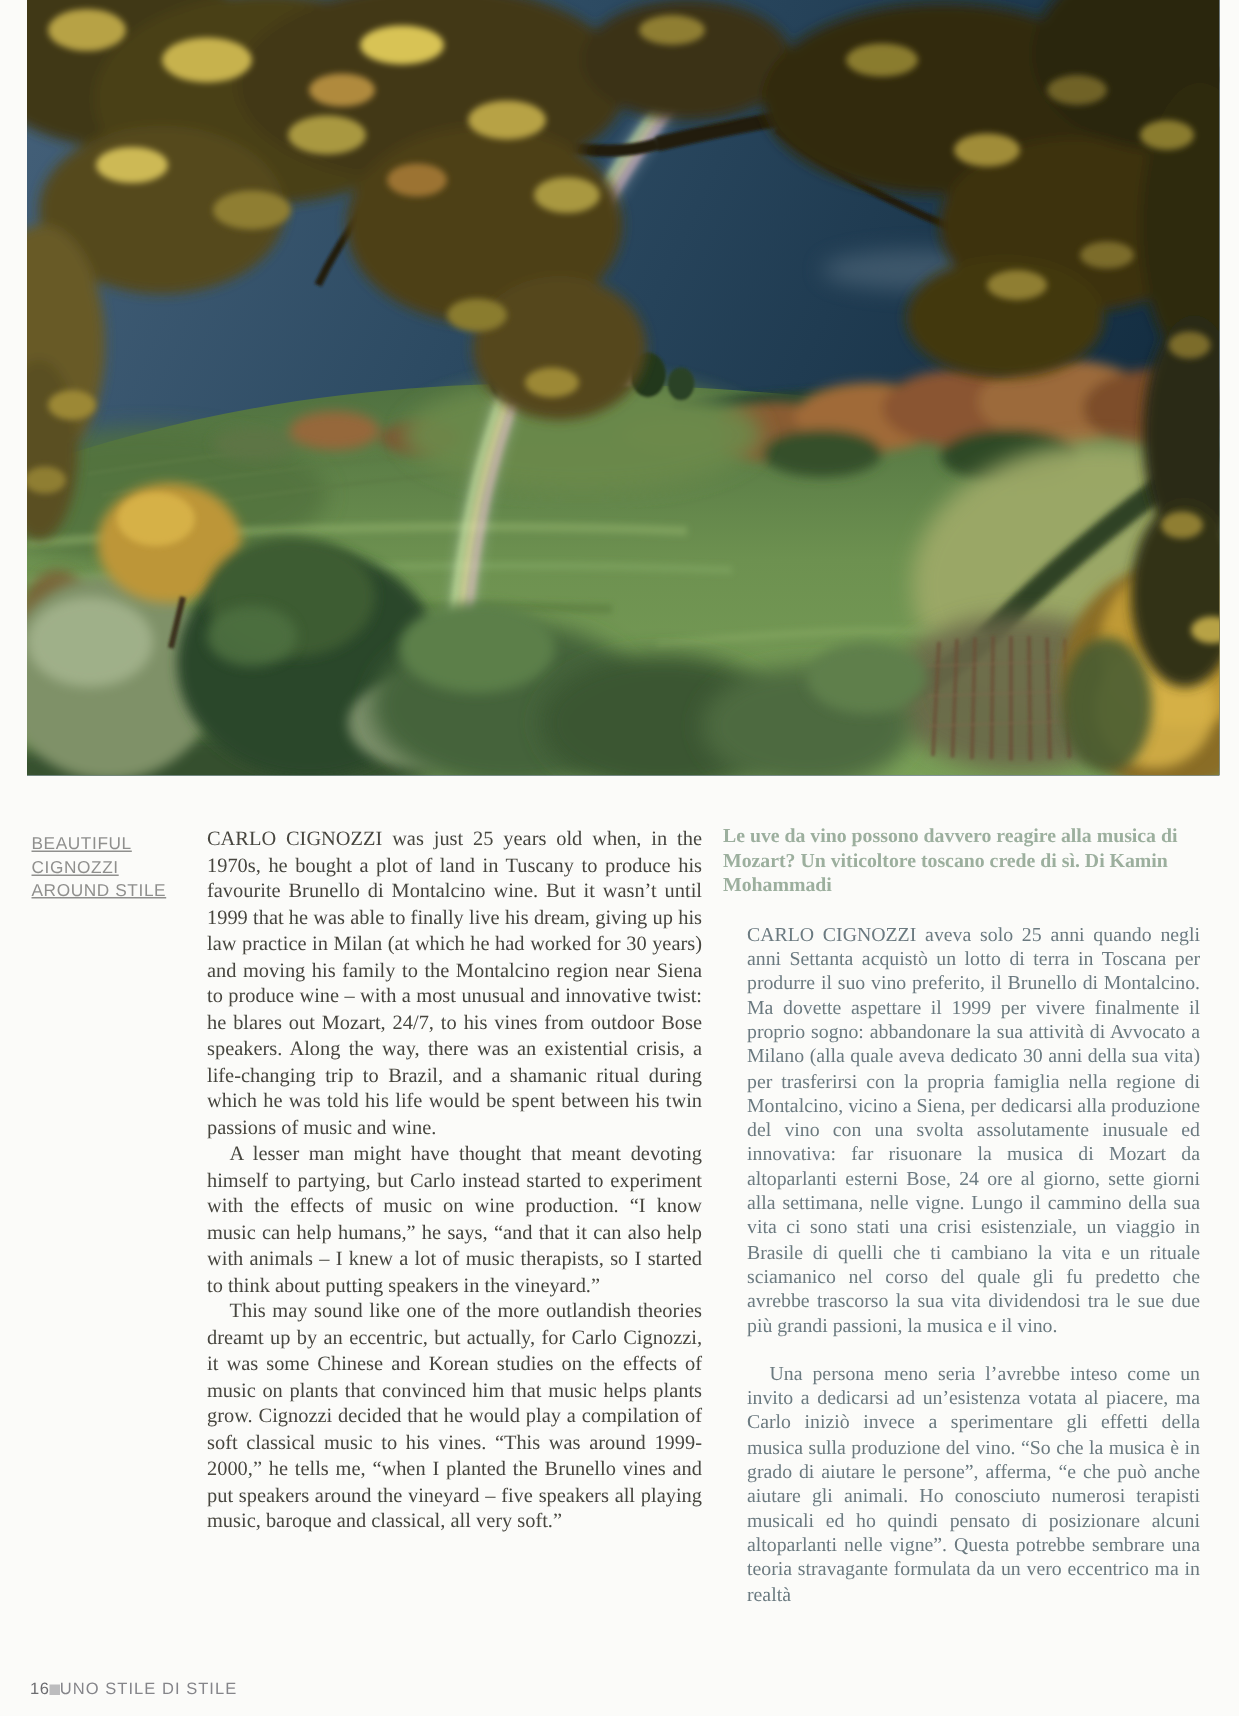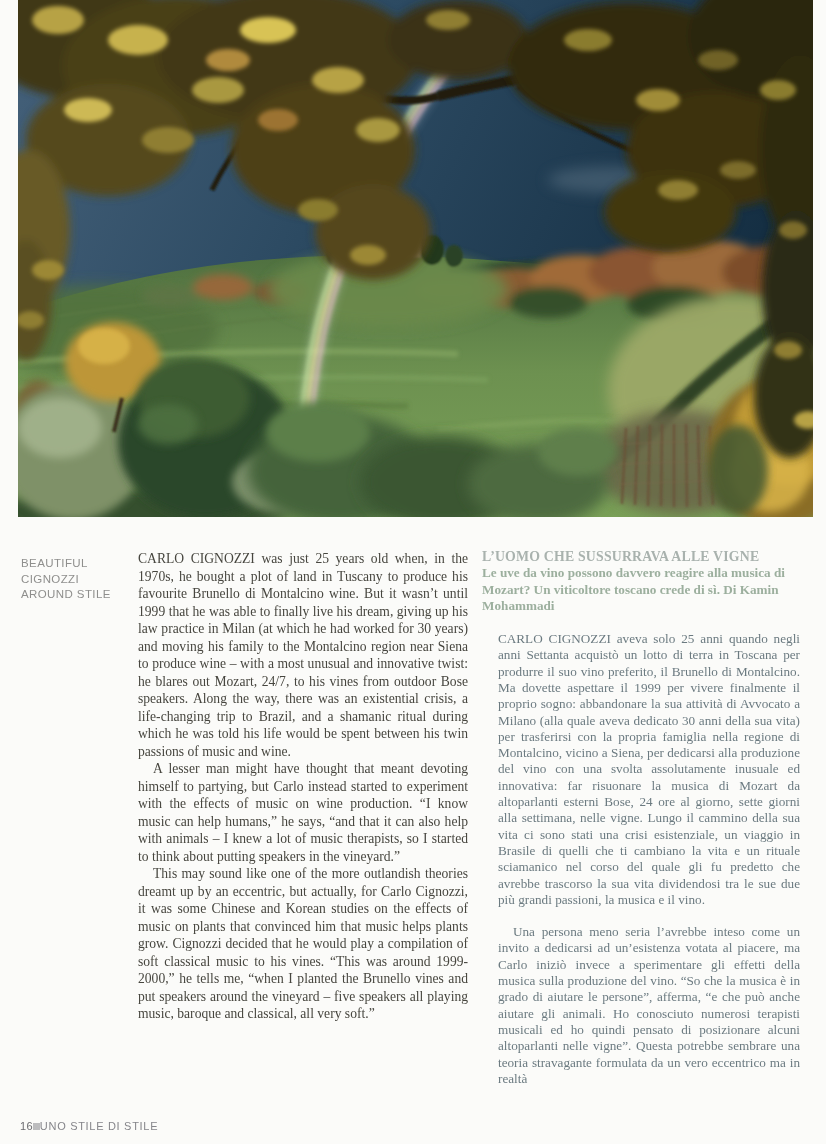--- a/index.html
+++ b/index.html
@@ -9,21 +9,21 @@
     font-family:"Liberation Serif", serif;
   }
   .photo{
     position:absolute;left:18px;top:0;width:795px;height:517px;overflow:hidden;
     background:#2c4a62;
   }
   .photo svg{display:block;width:100%;height:100%;}
   .caption{
     position:absolute;left:21px;top:556px;width:112px;
     font-family:"Liberation Sans", sans-serif;
-    font-size:11.5px;line-height:15.5px;color:#8f8f8d;letter-spacing:.4px;
+    font-size:11.5px;line-height:15.5px;color:#8f8f8d;letter-spacing:.4px;text-decoration:underline;
   }
   .col-en{
     position:absolute;left:138px;top:550px;width:330px;
     font-size:13.6px;line-height:17.5px;color:#47463f;
     text-align:justify;
   }
   .col-en p{margin:0;}
   .col-en p + p{text-indent:15px;}
   .col-it{
     position:absolute;left:482px;top:549px;width:334px;
@@ -255,21 +255,20 @@
     <div>AROUND STILE</div>
   </div>
 
   <div class="col-en">
     <p>CARLO CIGNOZZI was just 25 years old when, in the 1970s, he bought a plot of land in Tuscany to produce his favourite Brunello di Montalcino wine. But it wasn’t until 1999 that he was able to finally live his dream, giving up his law practice in Milan (at which he had worked for 30 years) and moving his family to the Montalcino region near Siena to produce wine – with a most unusual and innovative twist: he blares out Mozart, 24/7, to his vines from outdoor Bose speakers. Along the way, there was an existential crisis, a life-changing trip to Brazil, and a shamanic ritual during which he was told his life would be spent between his twin passions of music and wine.</p>
     <p>A lesser man might have thought that meant devoting himself to partying, but Carlo instead started to experiment with the effects of music on wine production. “I know music can help humans,” he says, “and that it can also help with animals – I knew a lot of music therapists, so I started to think about putting speakers in the vineyard.”</p>
     <p>This may sound like one of the more outlandish theories dreamt up by an eccentric, but actually, for Carlo Cignozzi, it was some Chinese and Korean studies on the effects of music on plants that convinced him that music helps plants grow. Cignozzi decided that he would play a compilation of soft classical music to his vines. “This was around 1999-2000,” he tells me, “when I planted the Brunello vines and put speakers around the vineyard – five speakers all playing music, baroque and classical, all very soft.”</p>
   </div>
 
   <div class="col-it">
-    <p class="headline">L’UOMO CHE SUSSURRAVA ALLE VIGNE</p>
     <p class="standfirst">Le uve da vino possono davvero reagire alla musica di Mozart? Un viticoltore toscano crede di sì. Di Kamin Mohammadi</p>
     <p class="body">CARLO CIGNOZZI aveva solo 25 anni quando negli anni Settanta acquistò un lotto di terra in Toscana per produrre il suo vino preferito, il Brunello di Montalcino. Ma dovette aspettare il 1999 per vivere finalmente il proprio sogno: abbandonare la sua attività di Avvocato a Milano (alla quale aveva dedicato 30 anni della sua vita) per trasferirsi con la propria famiglia nella regione di Montalcino, vicino a Siena, per dedicarsi alla produzione del vino con una svolta assolutamente inusuale ed innovativa: far risuonare la musica di Mozart da altoparlanti esterni Bose, 24 ore al giorno, sette giorni alla settimana, nelle vigne. Lungo il cammino della sua vita ci sono stati una crisi esistenziale, un viaggio in Brasile di quelli che ti cambiano la vita e un rituale sciamanico nel corso del quale gli fu predetto che avrebbe trascorso la sua vita dividendosi tra le sue due più grandi passioni, la musica e il vino.</p>
     <p class="body">Una persona meno seria l’avrebbe inteso come un invito a dedicarsi ad un’esistenza votata al piacere, ma Carlo iniziò invece a sperimentare gli effetti della musica sulla produzione del vino. “So che la musica è in grado di aiutare le persone”, afferma, “e che può anche aiutare gli animali. Ho conosciuto numerosi terapisti musicali ed ho quindi pensato di posizionare alcuni altoparlanti nelle vigne”. Questa potrebbe sembrare una teoria stravagante formulata da un vero eccentrico ma in realtà</p>
   </div>
 
   <div class="footer">
     <span class="num">16</span>
     <span class="sq"></span>
     <span>UNO STILE DI STILE</span>
   </div>

